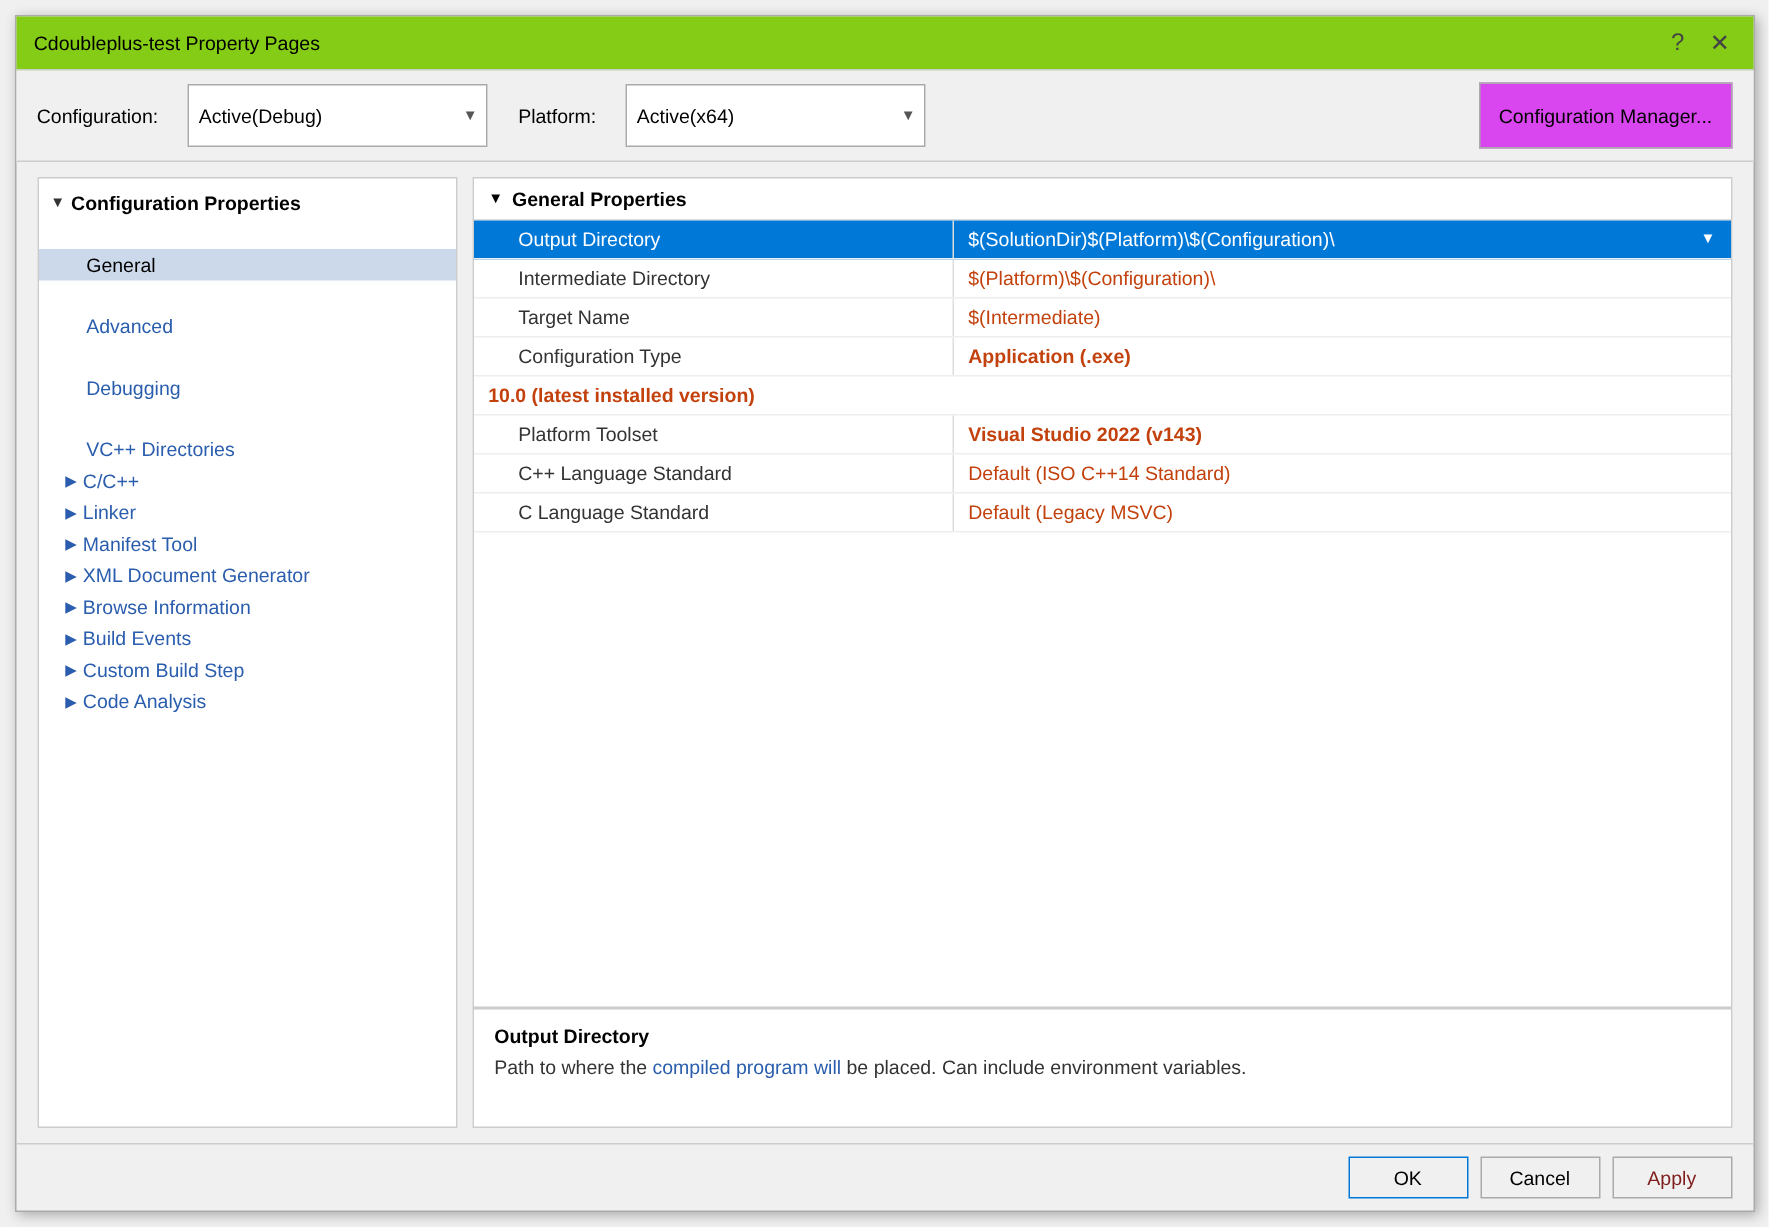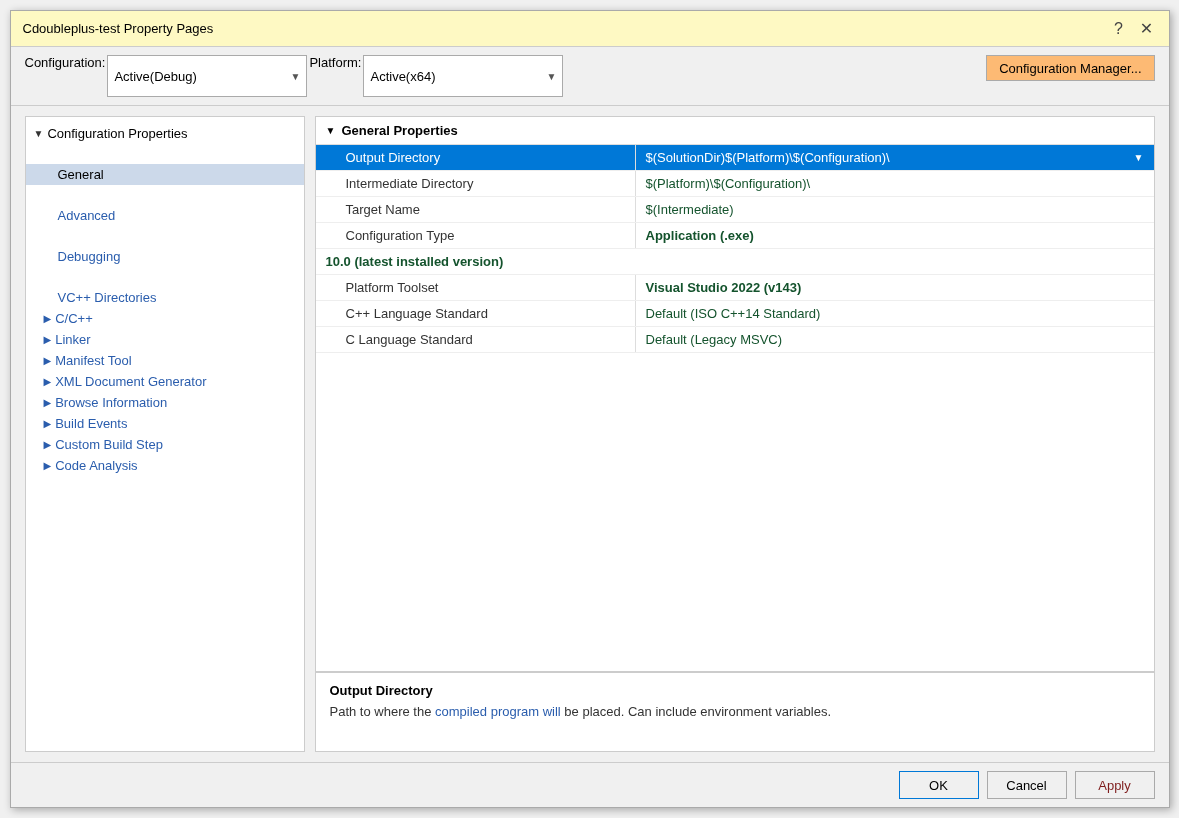--- a/index.html
+++ b/index.html
@@ -16,21 +16,21 @@
     .dialog {
       width: 1160px;
       height: 798px;
       background: #f0f0f0;
       border: 1px solid #aaa;
       box-shadow: 2px 2px 8px rgba(0,0,0,0.3);
       display: flex;
       flex-direction: column;
     }
     .title-bar {
-      background: #fef9c3;
+      background: #84cc16;
       padding: 8px 12px;
       display: flex;
       align-items: center;
       justify-content: space-between;
       border-bottom: 1px solid #ccc;
       height: 36px;
     }
     .title-bar-title {
       font-size: 13px;
       font-weight: normal;
@@ -47,22 +47,23 @@
       cursor: pointer;
       color: #444;
       width: 20px;
       height: 20px;
       display: flex;
       align-items: center;
       justify-content: center;
     }
     .config-bar {
       display: flex;
+      align-items: center;
       padding: 8px 14px;
-      gap: 2px;
+      gap: 20px;
       border-bottom: 1px solid #ccc;
       background: #f0f0f0;
     }
     .config-label {
       font-size: 13px;
       white-space: nowrap;
     }
     .config-select {
       height: 42px;
       border: 1px solid #aaa;
@@ -73,23 +74,23 @@
       display: flex;
       align-items: center;
       justify-content: space-between;
       cursor: pointer;
     }
     .config-select-arrow {
       font-size: 10px;
       color: #555;
     }
     .config-manager-btn {
-      height: 26px;
+      height: 44px;
       border: 1px solid #aaa;
-      background: #fdba74;
+      background: #d946ef;
       padding: 2px 12px;
       font-size: 13px;
       cursor: pointer;
       margin-left: auto;
     }
     .content-area {
       display: flex;
       flex: 1;
       padding: 10px 14px;
       gap: 10px;
@@ -112,21 +113,21 @@
       font-size: 13px;
       cursor: pointer;
       color: #000;
     }
     .tree-section-header .arrow {
       margin-right: 4px;
       font-size: 10px;
       color: #333;
     }
     .tree-section-header .label {
-      font-weight: normal;
+      font-weight: bold;
     }
     .tree-item {
       padding: 3px 8px 3px 32px;
       font-size: 13px;
       cursor: pointer;
       color: #2a5dad;
       margin-top: 20px;
     }
     .tree-item.active {
       background: #ccd9ea;
@@ -188,21 +189,21 @@
       font-size: 13px;
       color: #333;
       border-right: 1px solid #ddd;
       display: flex;
       align-items: center;
     }
     .prop-value {
       flex: 1;
       padding: 4px 10px;
       font-size: 13px;
-      color: #14532d;
+      color: #c2410c;
       display: flex;
       align-items: center;
       justify-content: space-between;
     }
     .prop-value .bold {
       font-weight: bold;
     }
     .prop-value-arrow {
       font-size: 10px;
       color: #555;

